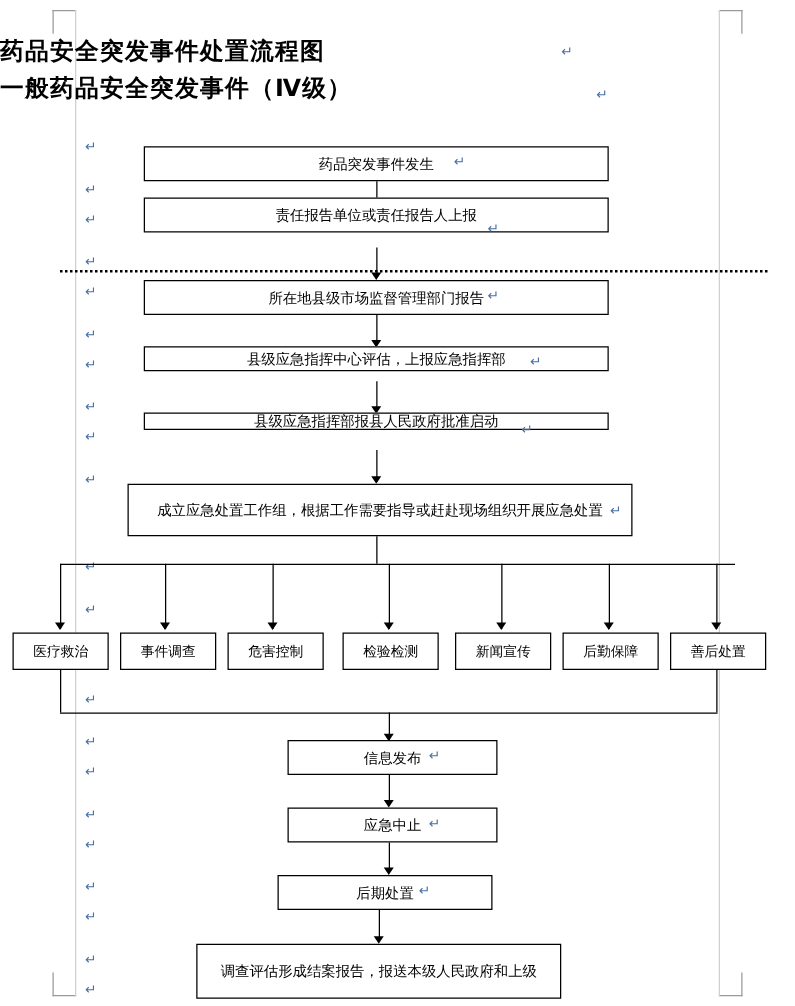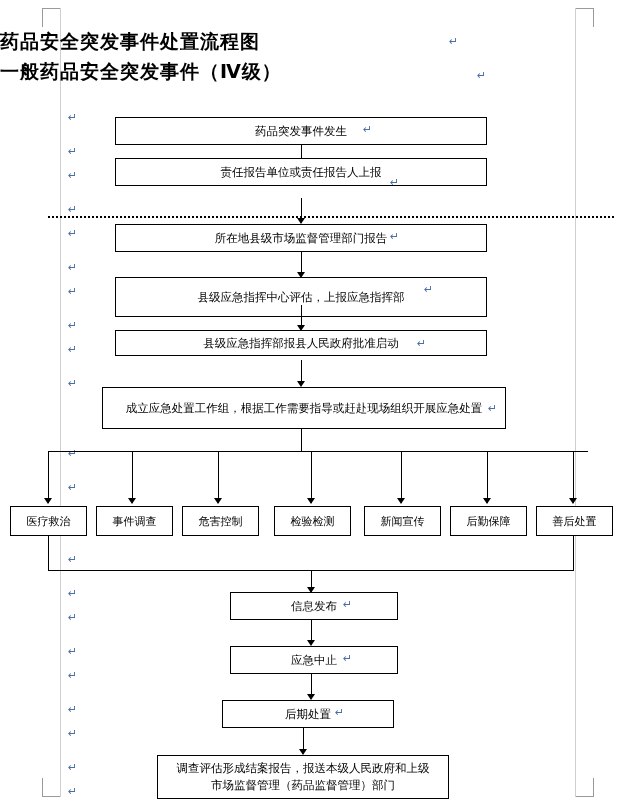--- a/index.html
+++ b/index.html
@@ -167,28 +167,28 @@
 <div class="vline" style="left:301px; top:198px; height:23px;"></div>
 <div class="arrow-down" style="left:297px; top:218px;"></div>
 
 <div class="box" style="left:115px; top:224px; width:372px; height:28px;text-align:center;">
   <span>所在地县级市场监督管理部门报告</span>
 </div>
 <div class="pilcrow" style="left:390px; top:231px;">↵</div>
 <div class="vline" style="left:301px; top:252px; height:23px;"></div>
 <div class="arrow-down" style="left:297px; top:272px;"></div>
 
-<div class="box" style="left:115px; top:277px; width:372px; height:40px;">
+<div class="box" style="left:115px; top:277px; width:372px; height:20px;">
   <span>县级应急指挥中心评估，上报应急指挥部</span>
 </div>
 <div class="pilcrow" style="left:424px; top:284px;">↵</div>
 <div class="vline" style="left:301px; top:305px; height:23px;"></div>
 <div class="arrow-down" style="left:297px; top:325px;"></div>
 
-<div class="box" style="left:115px; top:330px; width:372px; height:26px;">
+<div class="box" style="left:115px; top:330px; width:372px; height:14px;">
   <span>县级应急指挥部报县人民政府批准启动</span>
 </div>
 <div class="pilcrow" style="left:417px; top:338px;">↵</div>
 <div class="vline" style="left:301px; top:360px; height:25px;"></div>
 <div class="arrow-down" style="left:297px; top:381px;"></div>
 
 <div class="box" style="left:102px; top:387px; width:404px; height:42px;">
   <span>成立应急处置工作组，根据工作需要指导或赶赴现场组织开展应急处置</span>
 </div>
 <div class="pilcrow" style="left:488px; top:403px;">↵</div>
@@ -255,14 +255,13 @@
 
 <div class="box" style="left:222px; top:700px; width:172px; height:28px;">
   <span>后期处置</span>
 </div>
 <div class="pilcrow" style="left:335px; top:707px;">↵</div>
 <div class="vline" style="left:303px; top:728px; height:24px;"></div>
 <div class="arrow-down" style="left:299px; top:749px;"></div>
 
 <div class="box" style="left:157px; top:755px; width:292px; height:44px; flex-direction:column; justify-content:center;">
   <span>调查评估形成结案报告，报送本级人民政府和上级</span>
-  <span>市场监督管理（药品监督管理）部门</span>
 </div>
 
 </body></html>

